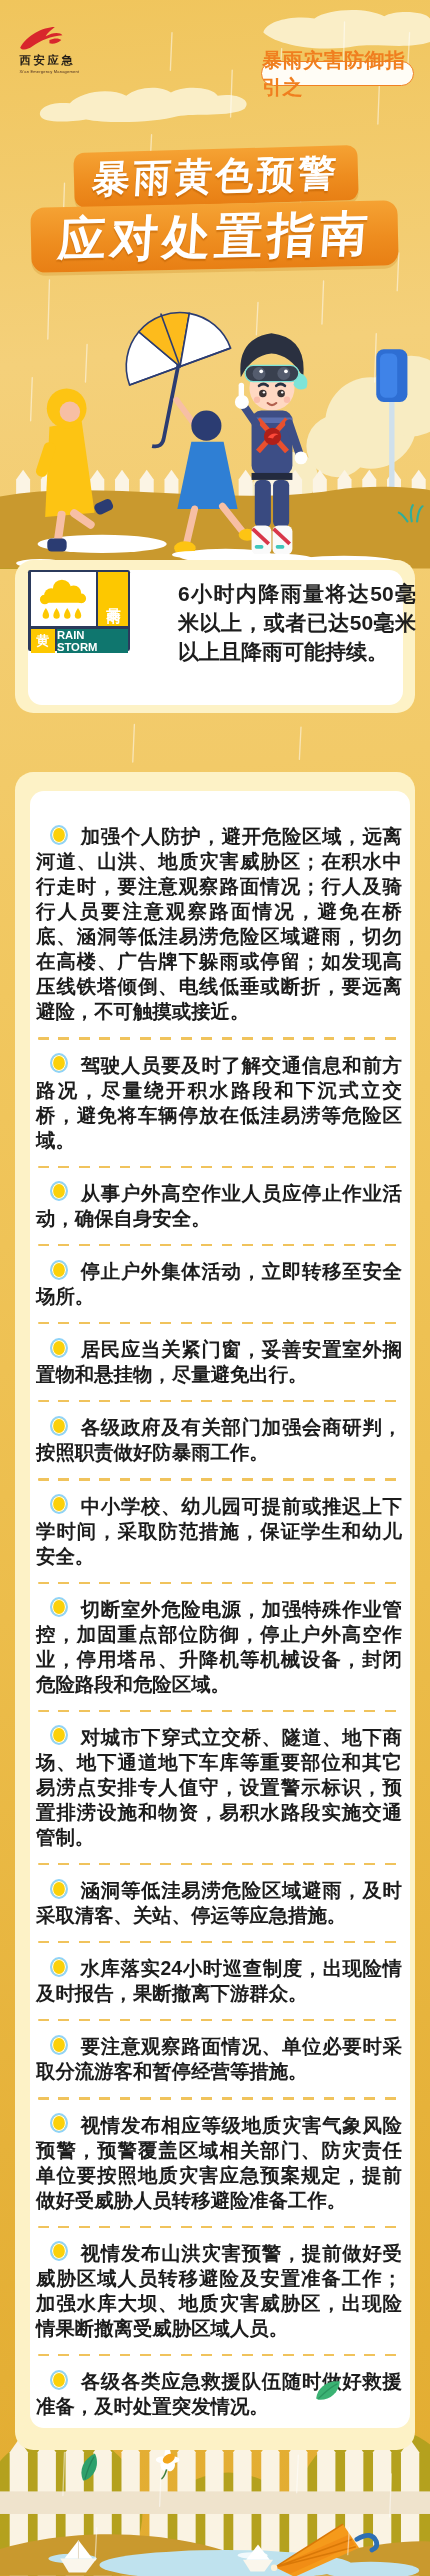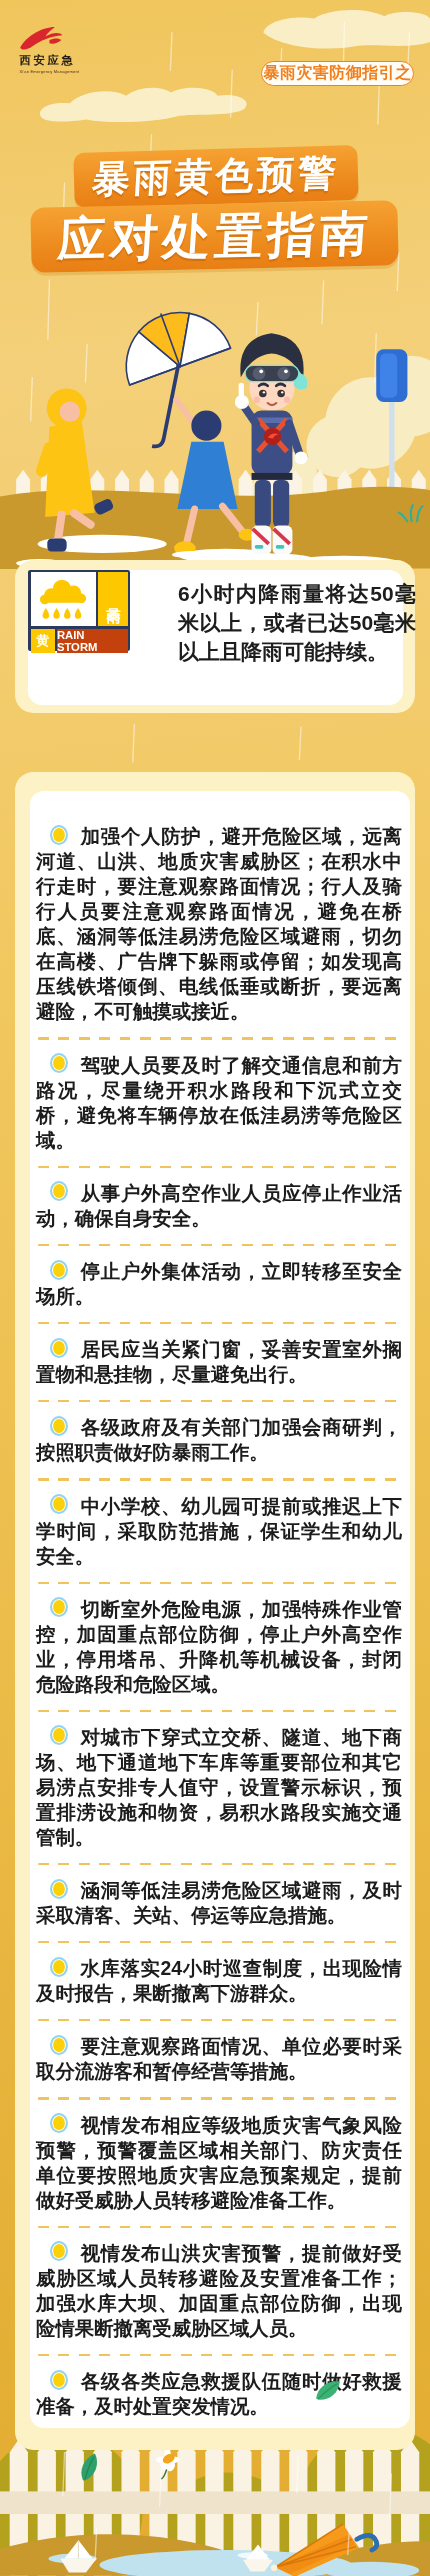--- a/index.html
+++ b/index.html
@@ -6,21 +6,21 @@
   body{width:430px;font-family:"Liberation Sans","DejaVu Sans",sans-serif;}
   #poster{position:relative;width:430px;height:2576px;overflow:hidden;
     background:linear-gradient(175deg,#f0c55c 0%,#f4d07a 14%,#f1c75f 38%,#ecbd4b 62%,#e6b23a 82%,#e2ac30 100%);}
   .abs{position:absolute;}
   
   .logo{left:19.4px;top:26px;width:81px;z-index:4;}
   .logo-cn{font-weight:bold;color:#221c16;font-size:11.3px;letter-spacing:2.7px;margin-top:1.1px;}
   .logo-en{font-size:4px;color:#4a2c20;letter-spacing:0.2px;margin-top:0.5px;}
   .series-tag{left:261px;top:61px;width:153px;height:25px;background:#fffdf6;
     border:1.6px solid #f08123;border-radius:14px;display:flex;align-items:center;justify-content:center;
-    color:#f07f1f;font-weight:bold;font-size:16px;letter-spacing:0.5px;z-index:4;box-sizing:border-box;}
+    color:#f07f1f;font-weight:bold;font-size:20px;letter-spacing:0.5px;z-index:4;box-sizing:border-box;}
   .cloud{fill:#faf0cc;opacity:.95;}
   .banner{background:linear-gradient(180deg,#f5a233 0%,#ee8d1f 55%,#e87f14 100%);
     box-shadow:0 3.2px 0 rgba(198,128,20,.25);display:flex;align-items:center;justify-content:center;z-index:4;}
   .banner1{left:74px;top:149px;width:284px;height:55px;border-radius:10.8px;transform:rotate(-1.6deg);}
   .banner2{left:31px;top:204px;width:367px;height:65px;border-radius:14px;transform:rotate(-1.2deg);}
   .banner-text{color:#fff;font-weight:900;transform:skewX(-5deg);
     text-shadow:0 2.2px 1.1px rgba(180,90,0,.45);white-space:nowrap;}
   .banner1 .banner-text{font-size:38px;letter-spacing:3.2px;}
   .banner2 .banner-text{font-size:48px;letter-spacing:4.3px;}
   
@@ -30,21 +30,21 @@
   .card1-in{left:13px;top:9.7px;width:375px;height:135px;}
   .card2{left:15px;top:772px;width:400px;height:1678px;}
   .card2-in{left:14.5px;top:19.4px;width:380px;height:1637px;box-sizing:border-box;padding:33px 7.5px 21.5px 6.5px;}
   
   .sign{left:32px;top:24px;width:102px;height:81px;background:#2b3a5c;border-radius:2.2px;
     display:grid;grid-template-columns:65px 30px;grid-template-rows:54px 19.4px;gap:2.2px;padding:2.7px;box-sizing:border-box;}
   .sign-cell{display:flex;align-items:center;justify-content:center;}
   .sign-cloudbox{background:#ffffff;}
   .sign-name{background:#fdc800;color:#fff;font-weight:bold;font-size:14.5px;writing-mode:vertical-rl;letter-spacing:3.2px;}
   .sign-level{background:#fdc800;color:#fff;font-weight:bold;font-size:13px;}
-  .sign-en{background:#c2410c;color:#fff;font-weight:bold;font-size:11.3px;letter-spacing:0;}
+  .sign-en{background:#0f766e;color:#fff;font-weight:bold;font-size:11.3px;letter-spacing:0;}
   .sign-row2{display:grid;grid-column:1/3;grid-template-columns:24px 1fr;gap:2.2px;}
   .def-text{position:absolute;left:150px;top:9px;width:238px;font-size:21px;line-height:29px;
     font-weight:600;color:#1d1d1d;text-align:justify;}
   
   .g-item{font-size:19.4px;line-height:25px;font-weight:600;color:#1c1c1c;text-align:justify;}
   .g-bullet{display:inline-block;width:14px;height:16px;background:#fcd10a;border:2.2px solid #8fd3f8;
     border-radius:50%;box-shadow:0 0 0 1.1px #fff inset;margin:0 12px 0 14px;vertical-align:-1.6px;}
   .g-divider{height:2.2px;margin:13px 2.2px;border-radius:1.1px;
     background:repeating-linear-gradient(90deg,#f0c35c 0 10.8px,transparent 10.8px 20.4px);}
   .leaf{z-index:5;}
@@ -296,21 +296,21 @@
         <div class="g-item"><span class="g-bullet"></span><span>对城市下穿式立交桥、隧道、地下商场、地下通道地下车库等重要部位和其它易涝点安排专人值守，设置警示标识，预置排涝设施和物资，易积水路段实施交通管制。</span></div>
         <div class="g-divider"></div>
         <div class="g-item"><span class="g-bullet"></span><span>涵洞等低洼易涝危险区域避雨，及时采取清客、关站、停运等应急措施。</span></div>
         <div class="g-divider"></div>
         <div class="g-item"><span class="g-bullet"></span><span>水库落实24小时巡查制度，出现险情及时报告，果断撤离下游群众。</span></div>
         <div class="g-divider"></div>
         <div class="g-item"><span class="g-bullet"></span><span>要注意观察路面情况、单位必要时采取分流游客和暂停经营等措施。</span></div>
         <div class="g-divider"></div>
         <div class="g-item"><span class="g-bullet"></span><span>视情发布相应等级地质灾害气象风险预警，预警覆盖区域相关部门、防灾责任单位要按照地质灾害应急预案规定，提前做好受威胁人员转移避险准备工作。</span></div>
         <div class="g-divider"></div>
-        <div class="g-item"><span class="g-bullet"></span><span>视情发布山洪灾害预警，提前做好受威胁区域人员转移避险及安置准备工作；加强水库大坝、加固重点部位防御，出现险情果断撤离受威胁区域人员。</span></div>
+        <div class="g-item"><span class="g-bullet"></span><span>视情发布山洪灾害预警，提前做好受威胁区域人员转移避险及安置准备工作；加强水库大坝、地质灾害威胁区，出现险情果断撤离受威胁区域人员。</span></div>
         <div class="g-divider"></div>
         <div class="g-item"><span class="g-bullet"></span><span>各级各类应急救援队伍随时做好救援准备，及时处置突发情况。</span></div>
       </div>
 
     <svg class="abs leaf" style="left:299px;top:1606px" width="28" height="24" viewBox="0 0 52 44">
       <path d="M4 38 C6 18 24 4 48 6 C46 28 28 42 8 40 Z" fill="#3bb273"></path>
       <path d="M8 38 C18 28 32 16 44 10" stroke="#2c9660" stroke-width="2.5" fill="none"></path>
     </svg>
   </div>
 

